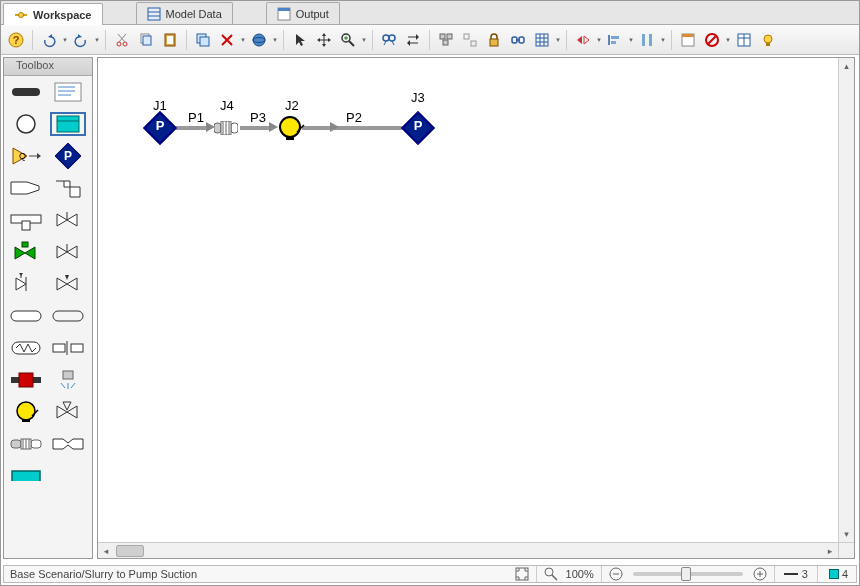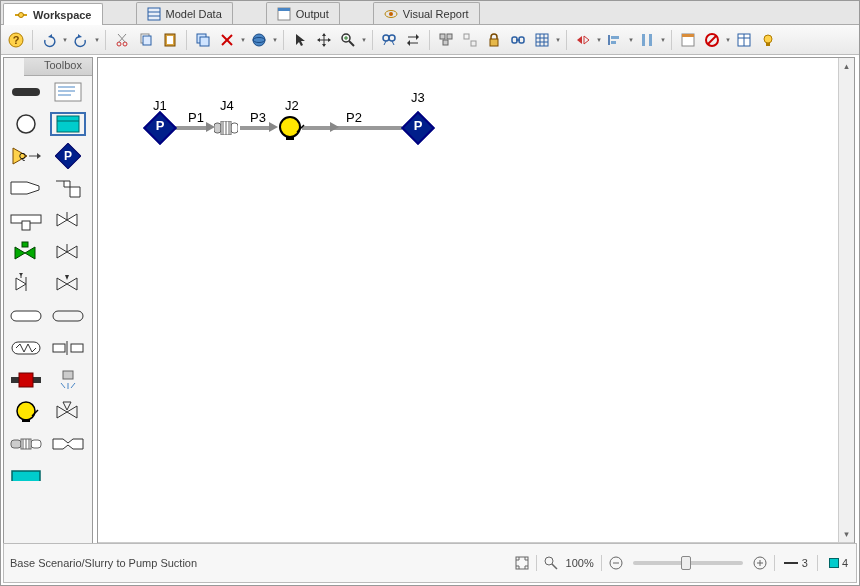--- a/index.html
+++ b/index.html
@@ -12,21 +12,21 @@
 .tab-icon { width: 14px; height: 14px; display: inline-block; }
 
 
 .toolbar { height: 30px; background: linear-gradient(#fafafa,#e9e9e9); border-bottom: 1px solid #bbb; display: flex; align-items: center; padding: 0 4px; gap: 2px; }
 .tbtn { width: 22px; height: 22px; display: flex; align-items: center; justify-content: center; border-radius: 2px; cursor: pointer; }
 .tsep { width: 1px; height: 20px; background: #ccc; margin: 0 3px; }
 .dd { width: 6px; height: 22px; display: flex; align-items: center; justify-content: center; color: #666; font-size: 7px; cursor: pointer; }
 
 
 .toolbox { position: absolute; left: 2px; top: 56px; width: 90px; bottom: 26px; border: 1px solid #999; background: #f4f4f4; }
-.toolbox-title { height: 18px; background: linear-gradient(#e0e0e0,#d0d0d0); border-bottom: 1px solid #aaa; font-size: 11px; padding: 1px 20px; color: #555; margin-left: 20px; }
+.toolbox-title { height: 18px; background: linear-gradient(#e0e0e0,#d0d0d0); border-bottom: 1px solid #aaa; font-size: 11px; padding: 1px 12px; color: #555; }
 .toolbox-grid { padding: 4px; }
 .trow { display: flex; gap: 6px; margin-bottom: 8px; }
 .tcell { width: 36px; height: 24px; display: flex; align-items: center; justify-content: center; cursor: pointer; }
 
 
 .canvas-wrap { position: absolute; left: 96px; right: 4px; top: 56px; bottom: 26px; border: 1px solid #999; background: #fff; }
 .canvas { position: absolute; left: 0; right: 16px; top: 0; bottom: 16px; overflow: hidden; }
 .vscroll { position: absolute; right: 0; top: 0; bottom: 16px; width: 16px; background: #f0f0f0; border-left: 1px solid #ccc; }
 .vscroll .arrow { height: 16px; text-align: center; font-size: 9px; color: #666; line-height: 16px; cursor: pointer; }
 .hscroll { position: absolute; left: 0; right: 16px; bottom: 0; height: 16px; background: #f0f0f0; border-top: 1px solid #ccc; display: flex; align-items: center; }
@@ -38,21 +38,21 @@
 .node-lbl { position: absolute; font-size: 13px; color: #000; }
 .diamond { width: 24px; height: 24px; position: absolute; }
 .diamond .shape { width: 100%; height: 100%; transform: rotate(45deg); background: #001f8b; border: 2px solid #000080; }
 .diamond .p { position: absolute; top: 2px; left: 0; width: 100%; text-align: center; color: #fff; font-weight: 700; font-size: 13px; }
 .circ { width: 22px; height: 22px; border-radius: 50%; background: #ffe600; border: 2px solid #000; position: absolute; }
 .screen { position: absolute; width: 24px; height: 14px; }
 .pipe { position: absolute; height: 4px; background: #999; }
 .arrowR { position: absolute; width: 0; height: 0; border-top: 5px solid transparent; border-bottom: 5px solid transparent; border-left: 9px solid #888; }
 
 
-.status { position: absolute; left: 2px; right: 2px; bottom: 2px; height: 40px; border: 1px solid #bbb; background: #f7f7f7; display: flex; align-items: center; font-size: 11px; color: #444; }
+.status { position: absolute; left: 2px; right: 2px; bottom: 2px; height: 18px; border: 1px solid #bbb; background: #f7f7f7; display: flex; align-items: center; font-size: 11px; color: #444; }
 .status-path { flex: 1; padding-left: 6px; }
 .status-btn { width: 22px; height: 20px; display: flex; align-items: center; justify-content: center; color: #666; cursor: pointer; }
 .status-sep { width: 1px; height: 16px; background: #ccc; margin: 0 3px; }
 .zoom-slider { width: 110px; height: 4px; background: #ccc; border-radius: 2px; position: relative; margin: 0 6px; }
 .zoom-slider .knob { position: absolute; top: -5px; left: 48px; width: 10px; height: 14px; background: #eee; border: 1px solid #888; border-radius: 2px; }
 .legend-sq { width: 10px; height: 10px; display: inline-block; margin-right: 3px; }
 </style>
 </head>
 <body>
 
@@ -77,29 +77,20 @@
     <span>Model Data</span>
   </div>
   <div class="tab">
     <span class="tab-icon">
       <svg viewBox="0 0 14 14">
           <rect x="1" y="1" width="12" height="12" fill="#fff" stroke="#888"></rect>
           <rect x="1" y="1" width="12" height="3" fill="#4a86c5"></rect>
         </svg>
     </span>
     <span>Output</span>
-  </div>
-  <div class="tab">
-    <span class="tab-icon">
-      <svg viewBox="0 0 14 14">
-          <ellipse cx="7" cy="7" rx="6" ry="3.5" fill="none" stroke="#b8860b"></ellipse>
-          <circle cx="7" cy="7" r="2" fill="#c86400"></circle>
-        </svg>
-    </span>
-    <span>Visual Report</span>
   </div>
 </div>
 
 <div class="toolbar">
   <div class="tbtn">
       <svg width="16" height="16">
         <circle cx="8" cy="8" r="7" fill="#ffd24a" stroke="#b07c00"></circle>
         <text x="8" y="12" text-anchor="middle" font-size="11" fill="#7a4a00" font-weight="bold">?</text>
       </svg>
     </div>

